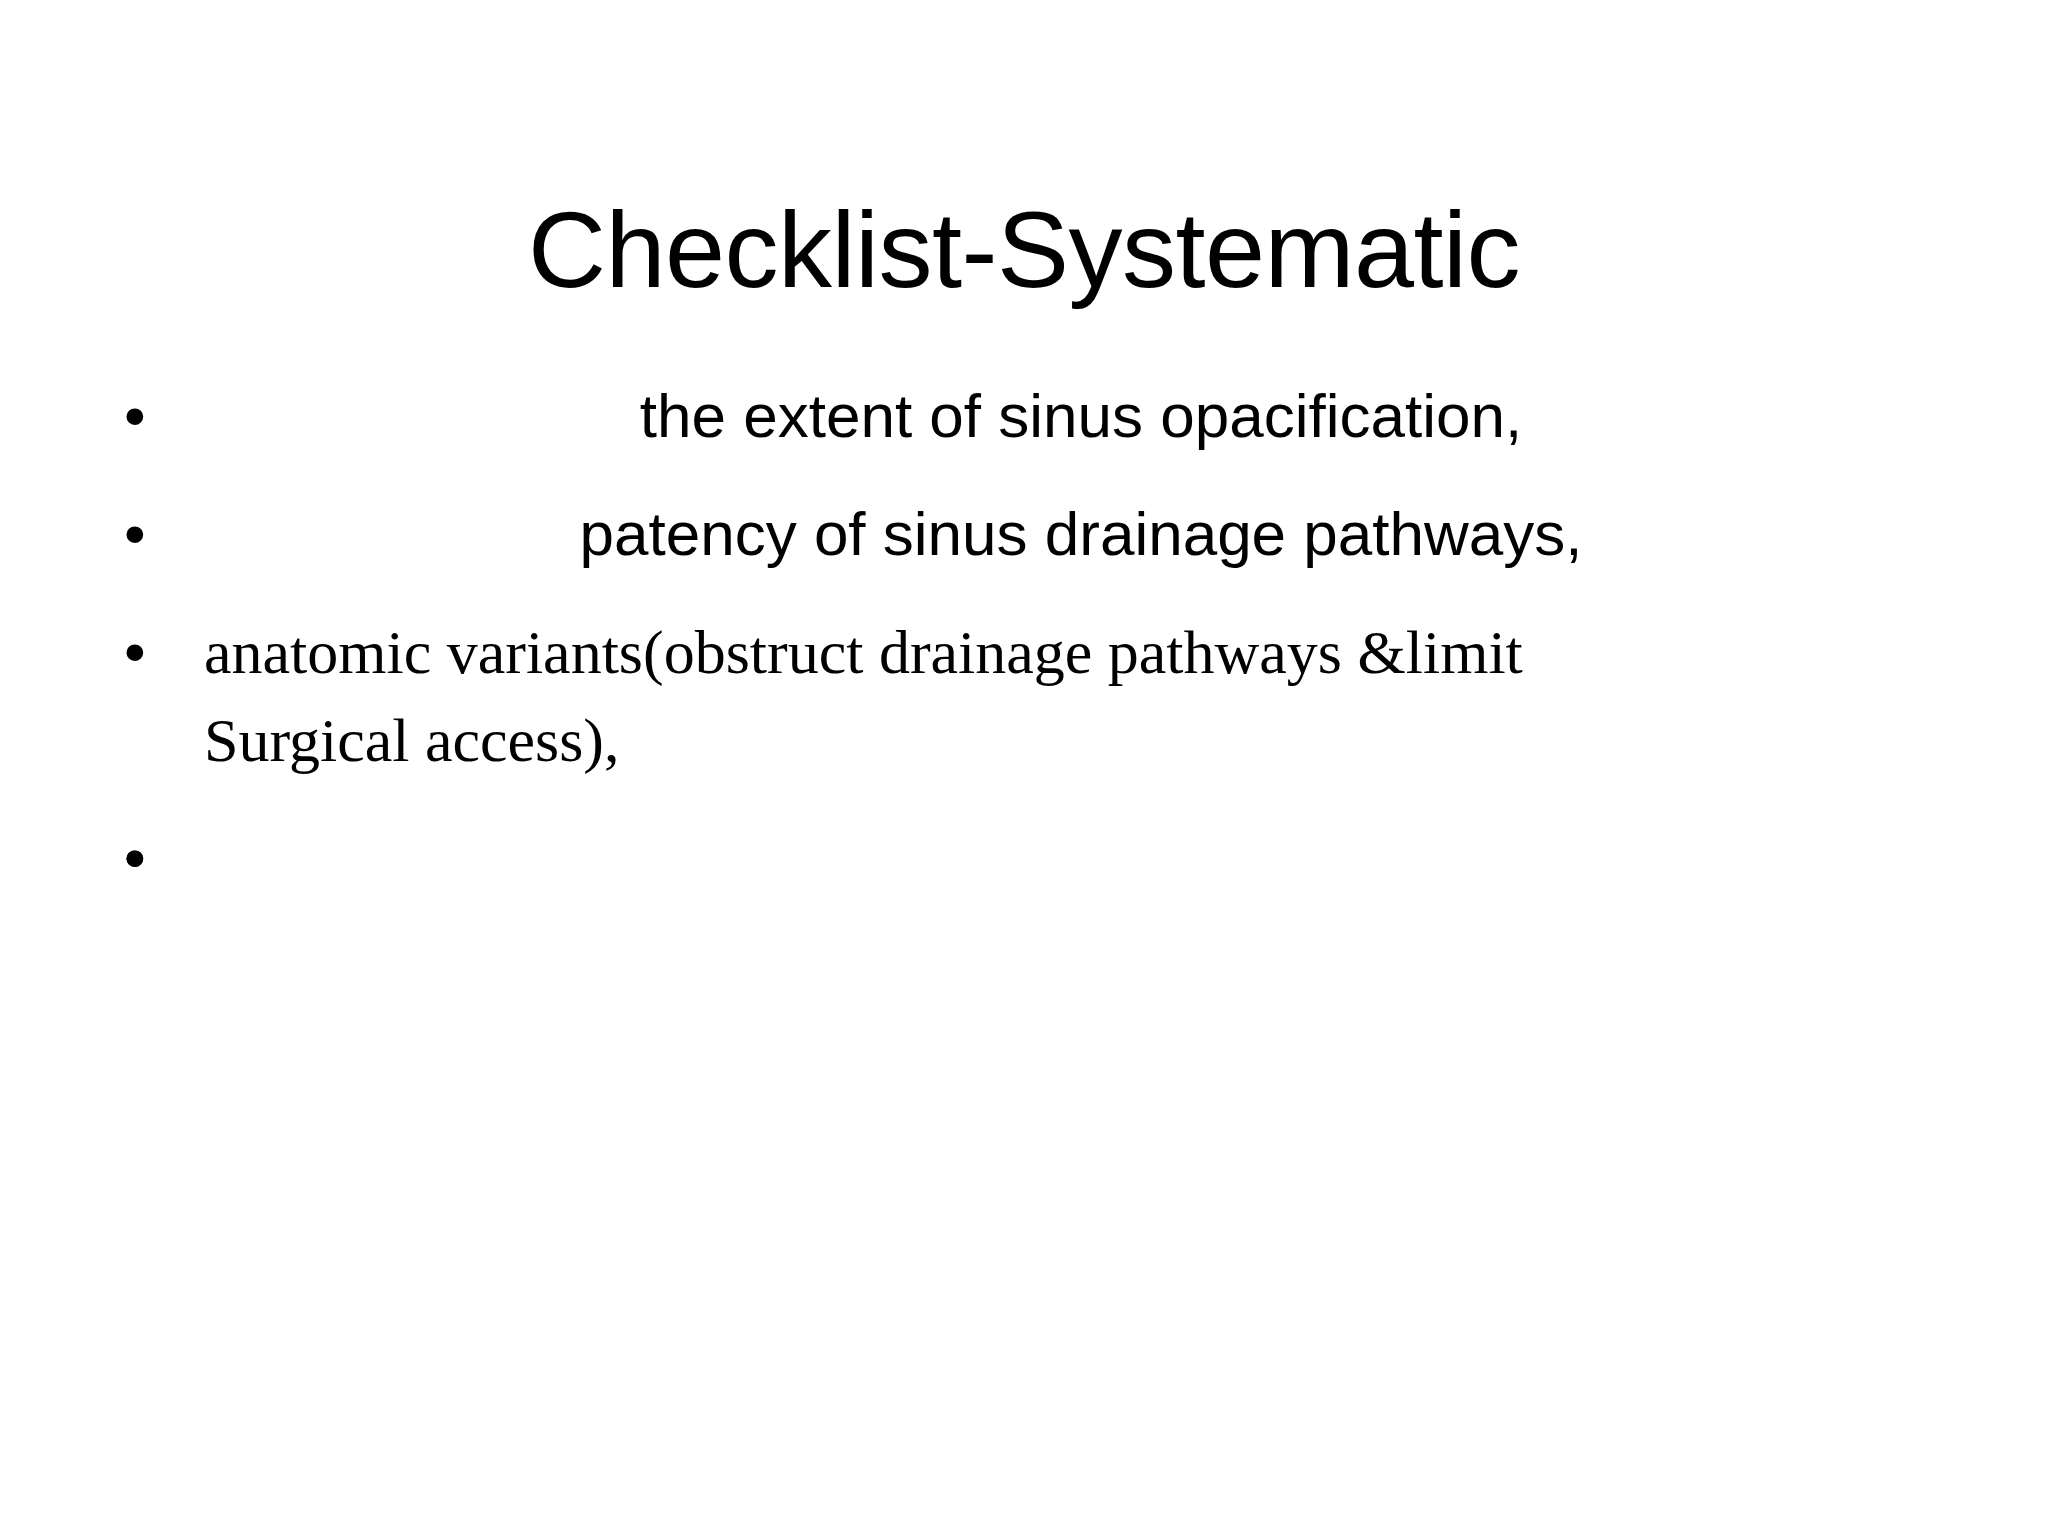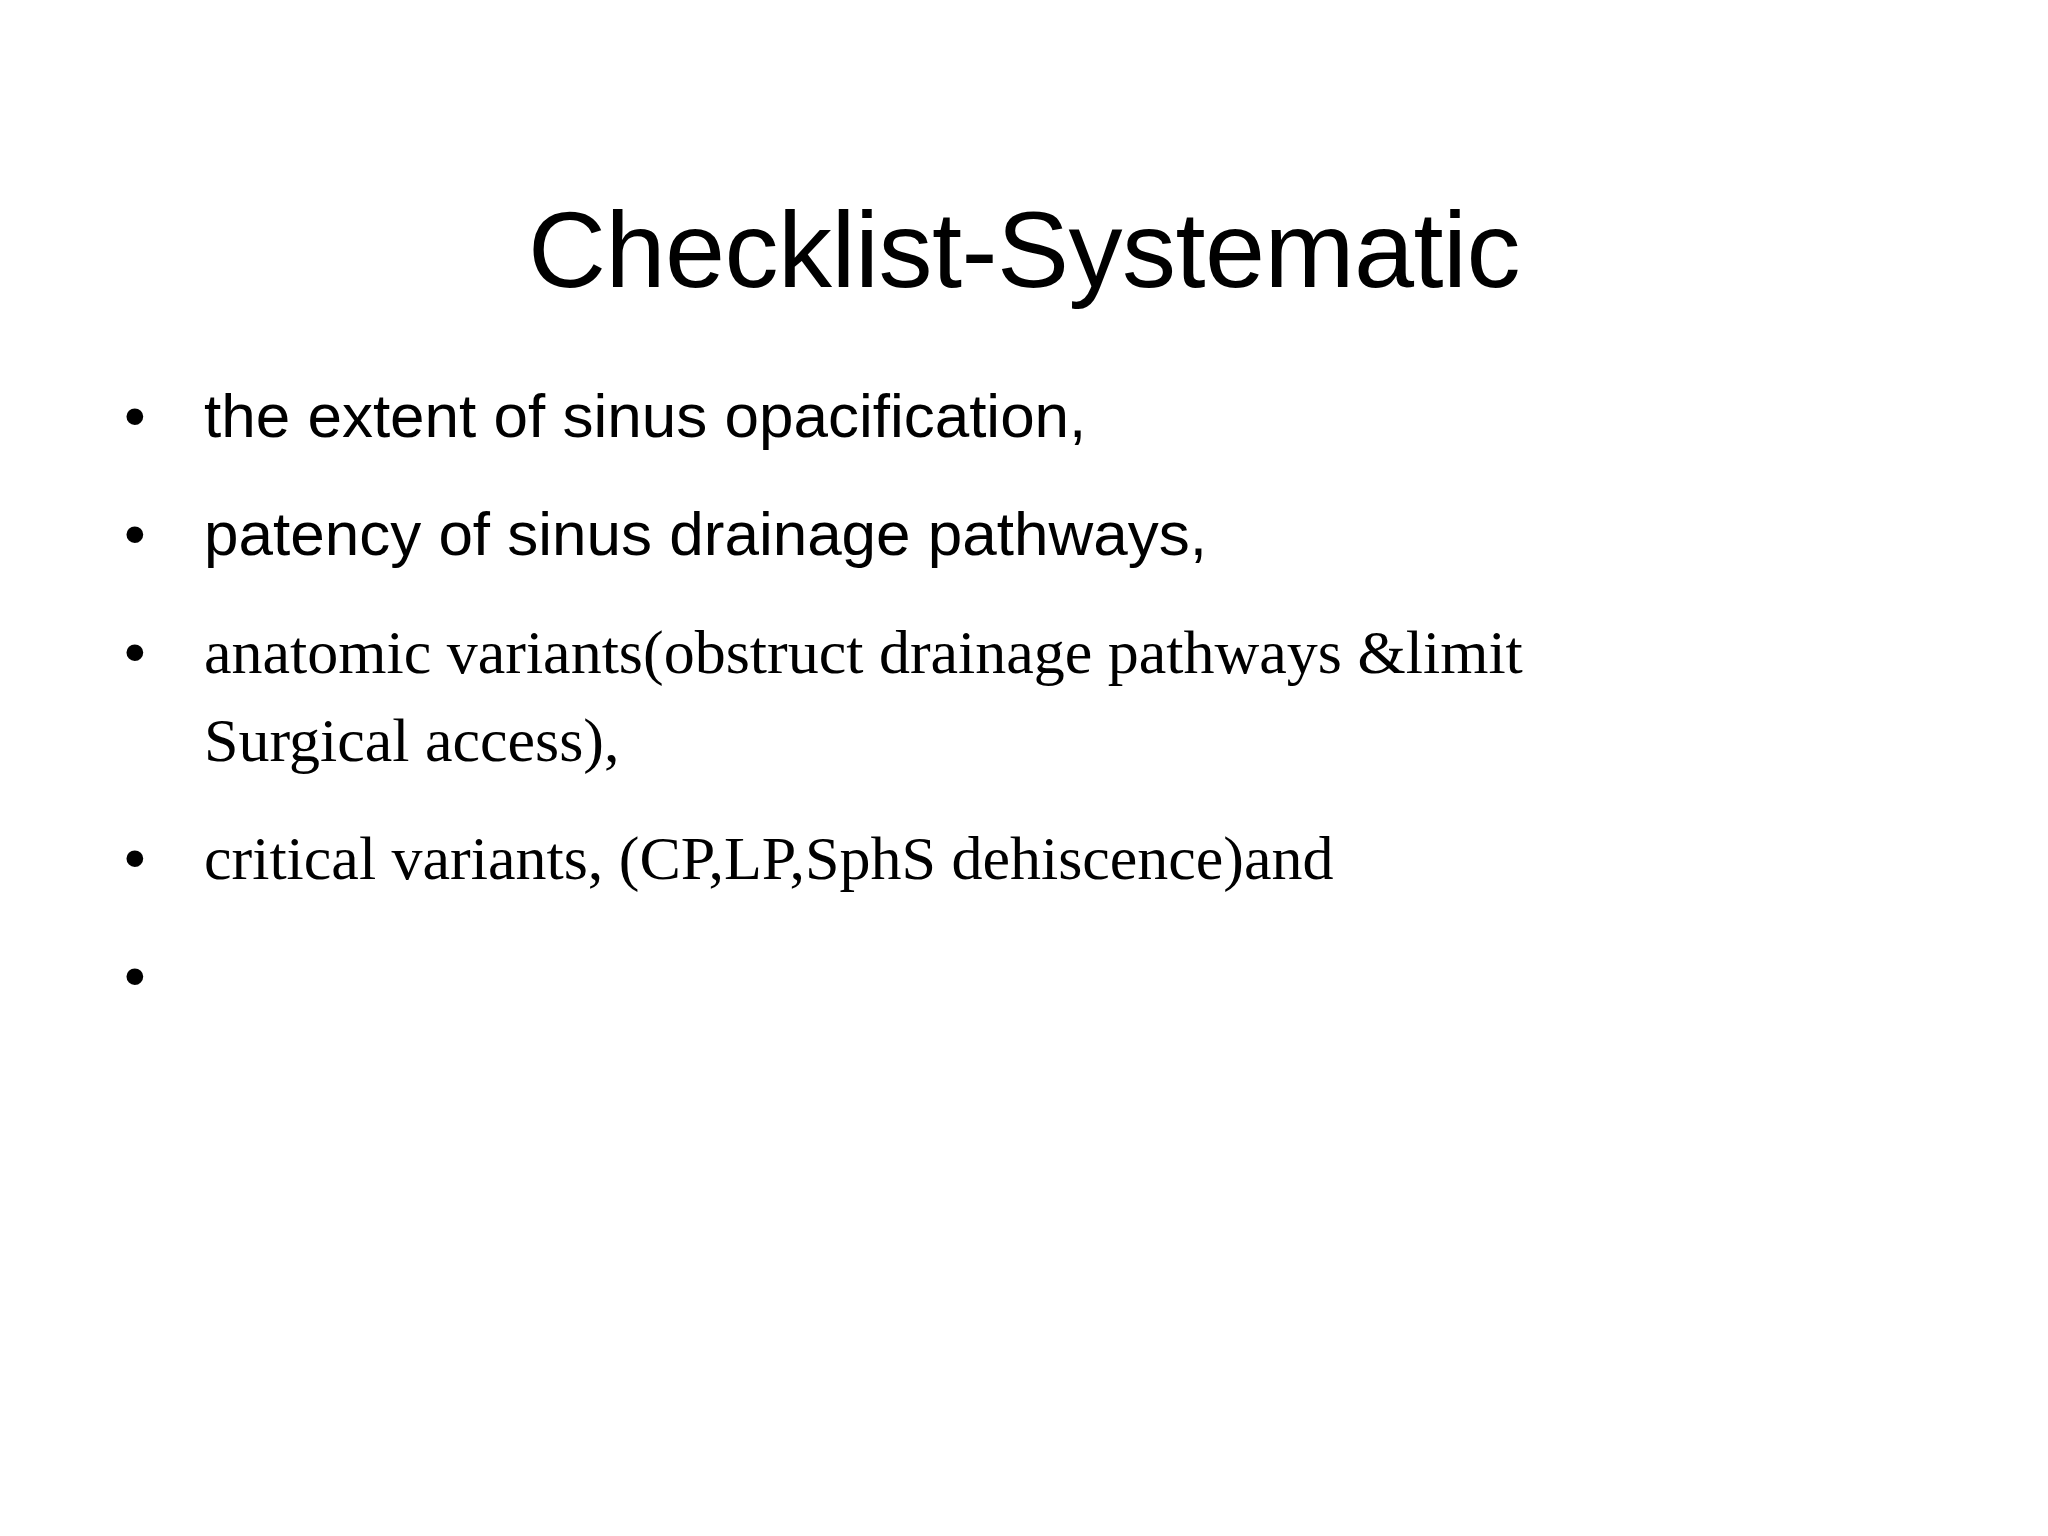--- a/index.html
+++ b/index.html
@@ -65,21 +65,21 @@
     text-align: left;
     color: #000000;
   }
   .bullet-text {
     display: block;
     max-width: 1660px;
   }
   
   .bullet-item[data-wrap="narrow"] .bullet-text { max-width: 1500px; font-family: Liberation Serif, serif; }
   .bullet-item[data-wrap="mid"] .bullet-text { max-width: 1560px; }
-  .bullet-item[data-wrap="wide"] .bullet-text { max-width: 1760px; }
+  .bullet-item[data-wrap="wide"] .bullet-text { max-width: 1760px; text-align: center; }
 </style>
 </head>
 <body style="background: rgb(255, 255, 255);">
 
 <div class="slide" style="background: rgb(255, 255, 255); color: rgb(0, 0, 0);">
 
   <h1 class="slide-title">Checklist-Systematic</h1>
 
   <ul class="bullet-list">
 
@@ -93,21 +93,20 @@
       <span class="bullet-text">patency of sinus drainage pathways,</span>
     </li>
 
     <li class="bullet-item" data-wrap="narrow">
       <span class="bullet-marker">•</span>
       <span class="bullet-text">anatomic variants(obstruct drainage pathways &amp;limit Surgical access),</span>
     </li>
 
     <li class="bullet-item" data-wrap="narrow">
       <span class="bullet-marker">•</span>
-      <span class="bullet-text">critical variants, (CP,LP,SphS dehiscence)and</span>
     </li>
 
     <li class="bullet-item" data-wrap="mid">
       <span class="bullet-marker">•</span>
     </li>
 
   </ul>
 
 </div>
 

